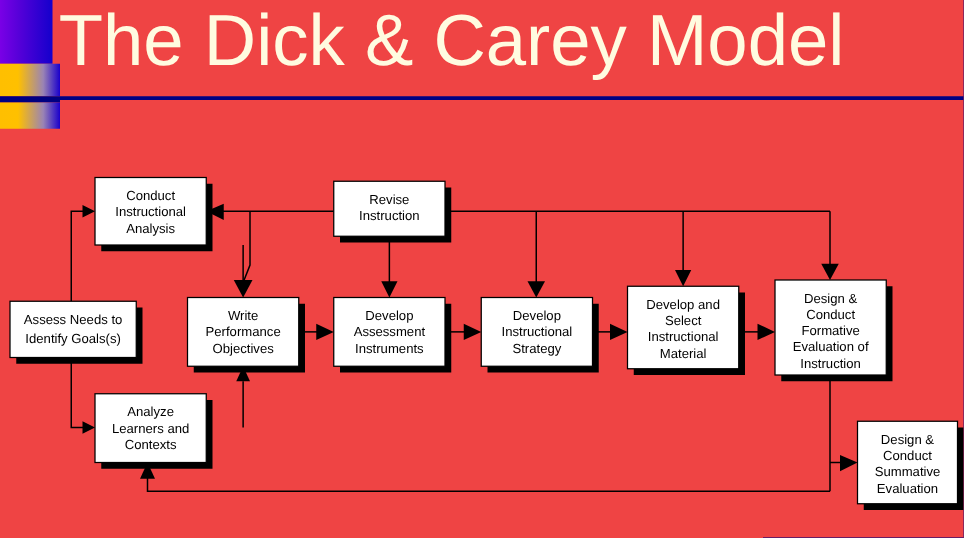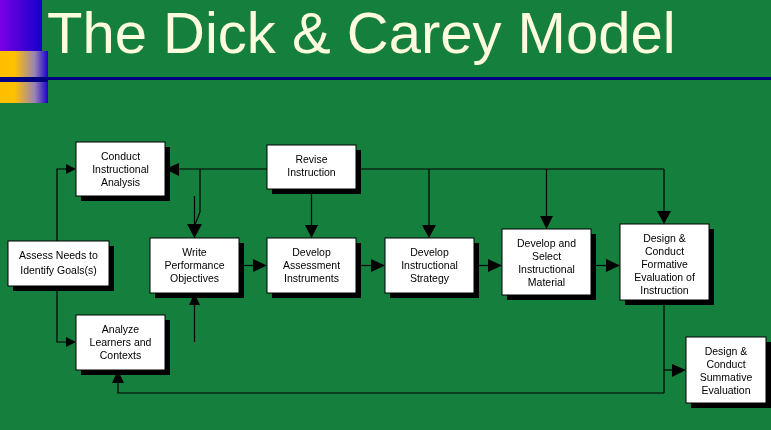--- a/index.html
+++ b/index.html
@@ -4,21 +4,21 @@
 <style>
   html, body {
     margin: 0;
     padding: 0;
     background: #000080;
   }
   #slide {
     position: relative;
     width: 771px;
     height: 430px;
-    background: #15803d;
+    background: #ef4444;
     overflow: hidden;
     font-family: "Liberation Sans", sans-serif;
   }
   
   #deco {
     position: absolute;
     left: 0;
     top: 0;
     width: 48px;
     height: 103px;

